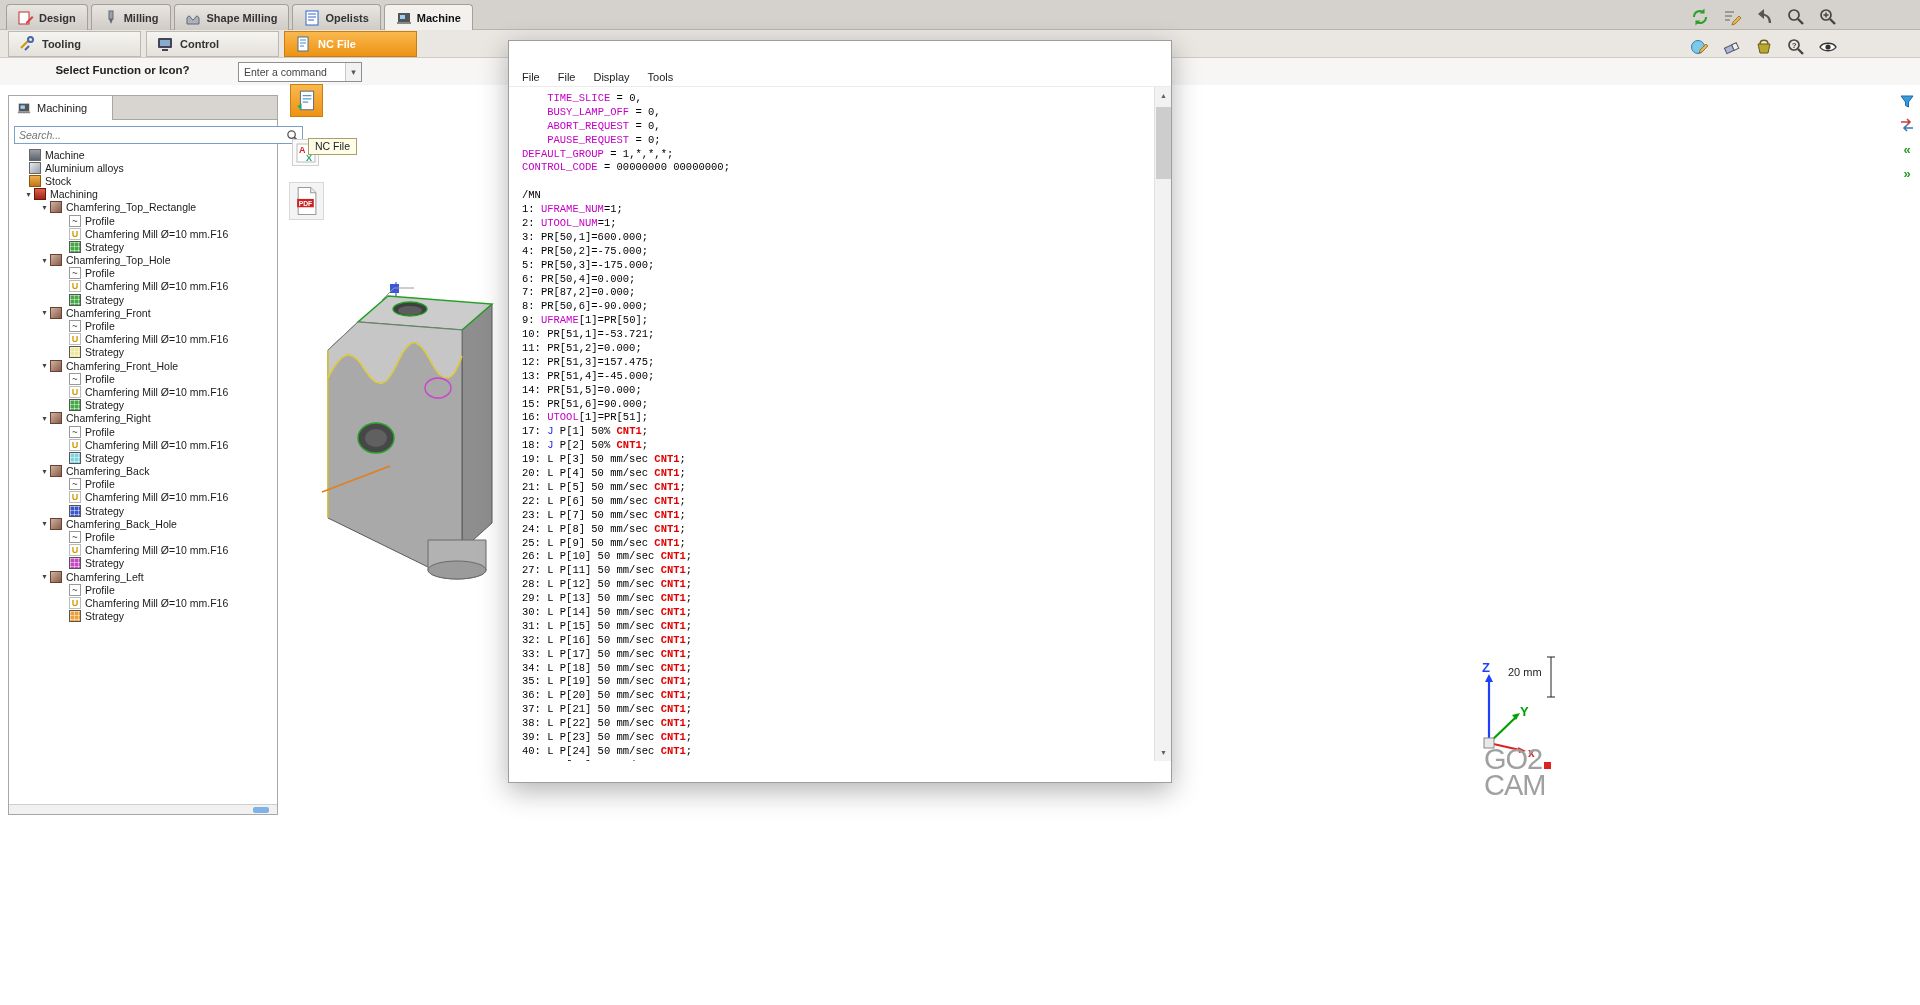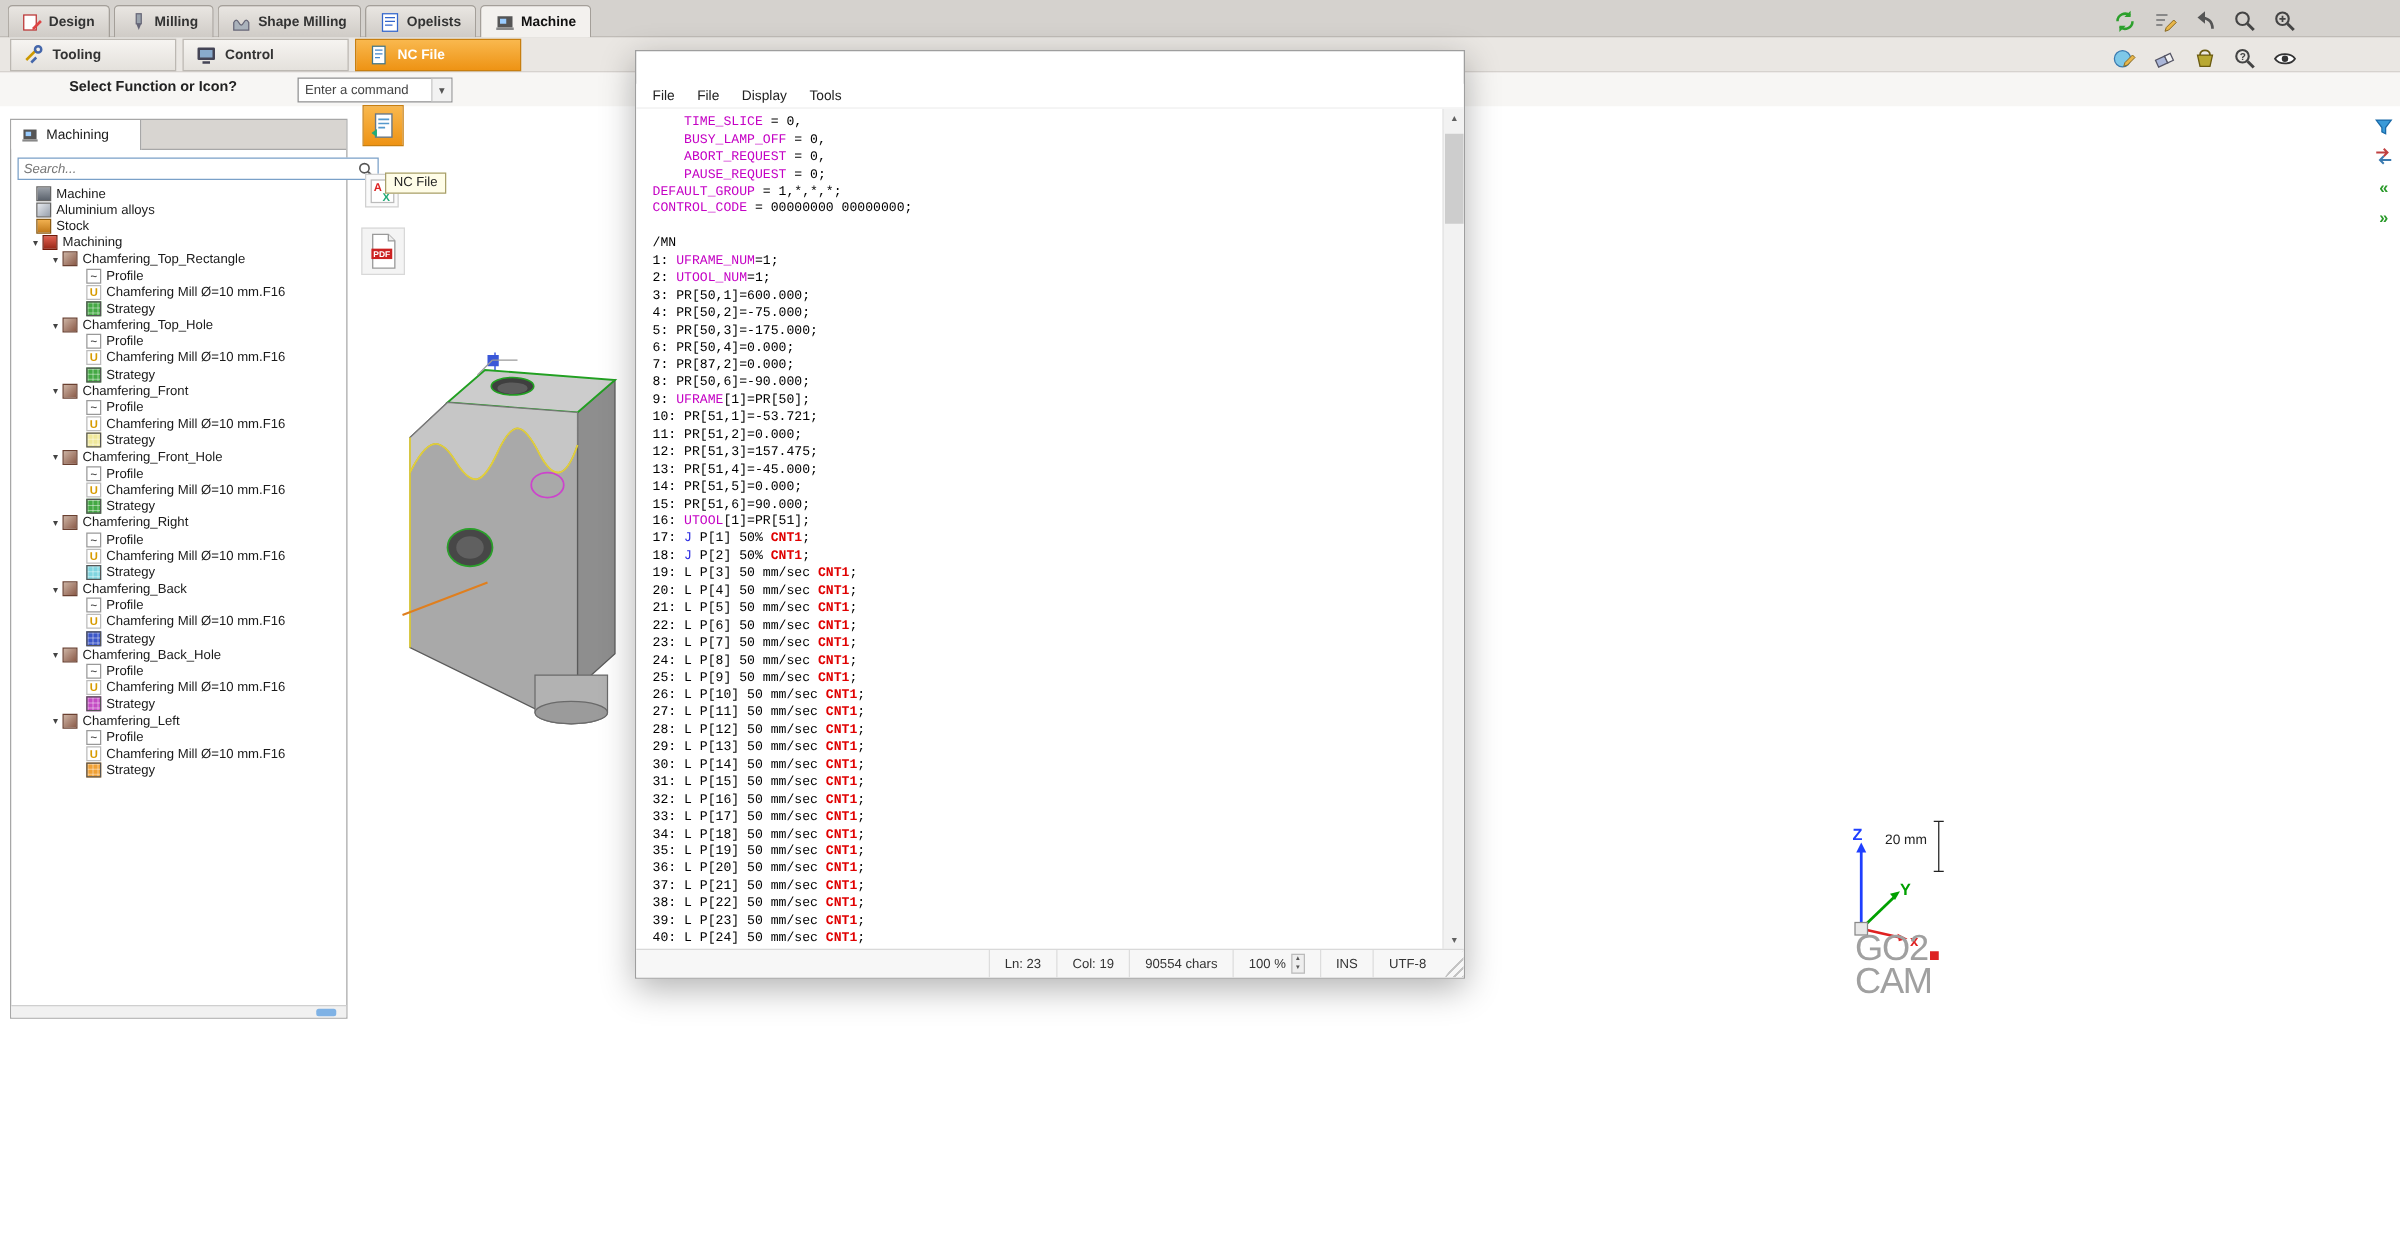--- a/index.html
+++ b/index.html
@@ -445,35 +445,20 @@
         <div class="cl"><span class="c-k">39: L P[23] 50 mm/sec </span><span class="c-r">CNT1</span><span class="c-k">;</span></div>
         <div class="cl"><span class="c-k">40: L P[24] 50 mm/sec </span><span class="c-r">CNT1</span><span class="c-k">;</span></div>
         <div class="cl"><span class="c-k">41: L P[25] 50 mm/sec </span><span class="c-r">CNT1</span><span class="c-k">;</span></div>
       </div>
     <div class="vscroll">
       <span class="sbtn" style="top:0">▲</span>
       <div class="sthumb"></div>
       <span class="sbtn" style="top:657px">▼</span>
     </div>
   </div>
-  <div class="estatus">
-    <span class="scell">Ln: 23</span>
-    <span class="scell">Col: 19</span>
-    <span class="scell">90554 chars</span>
-    <span class="scell spin">
-      <span>100 %</span>
-      <span class="spinb">
-          <span>▲</span>
-          <span>▼</span>
-        </span>
-    </span>
-    <span class="scell">INS</span>
-    <span class="scell">UTF-8</span>
-    <span class="grip"></span>
-  </div>
 </div>
 
 <div class="trrow" style="left:1688px;top:5px">
   <span class="ico">
       <svg viewBox="0 0 20 20">
         <path d="M4 10a6 6 0 0 1 10-4.5" fill="none" stroke="#2ca02c" stroke-width="2"></path>
         <path d="M14.5 1.5v5h-5z" fill="#2ca02c"></path>
         <path d="M16 10a6 6 0 0 1-10 4.5" fill="none" stroke="#2ca02c" stroke-width="2"></path>
         <path d="M5.5 18.5v-5h5z" fill="#2ca02c"></path>
       </svg>

